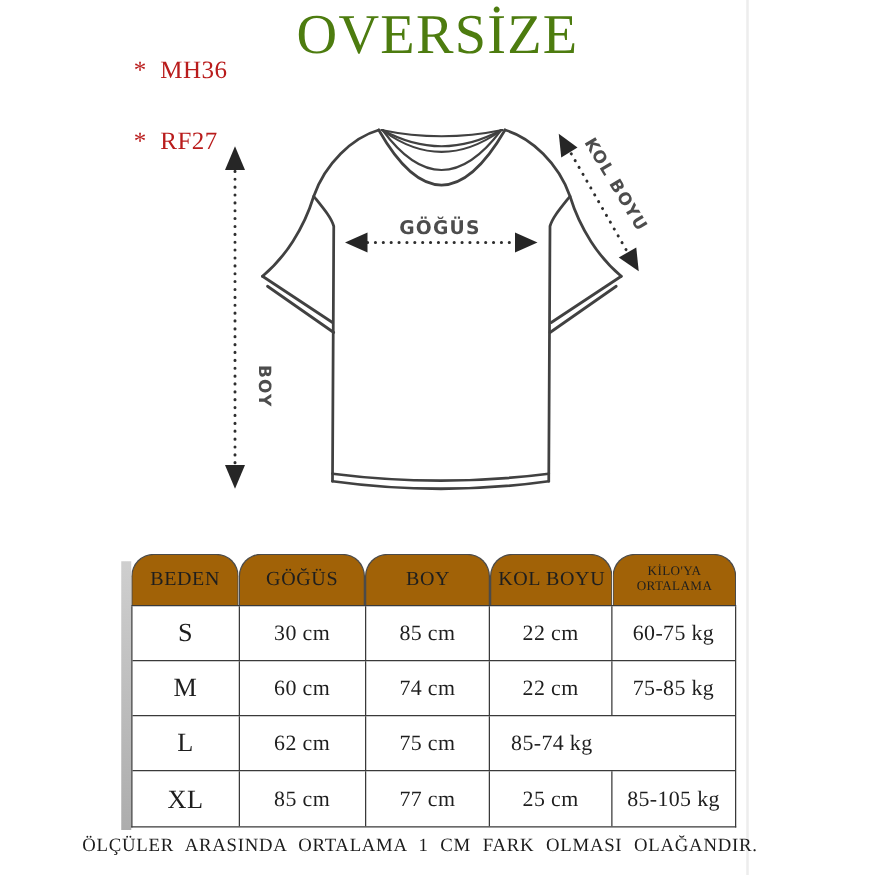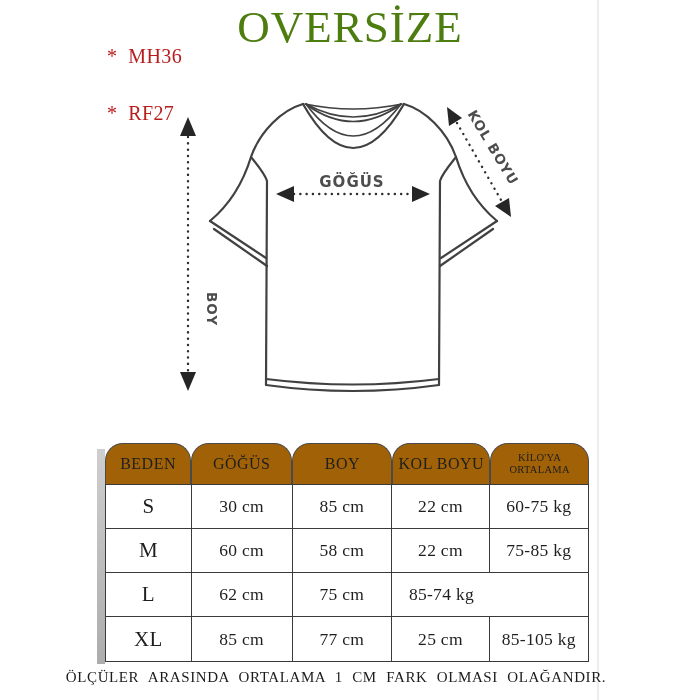--- a/index.html
+++ b/index.html
@@ -118,21 +118,21 @@
       <div class="tr">
         <div class="td c1 size">S</div>
         <div class="td c2">30 cm</div>
         <div class="td c3">85 cm</div>
         <div class="td c4">22 cm</div>
         <div class="td c5">60-75 kg</div>
       </div>
       <div class="tr">
         <div class="td c1 size">M</div>
         <div class="td c2">60 cm</div>
-        <div class="td c3">58 cm</div>
+        <div class="td c3">74 cm</div>
         <div class="td c4">22 cm</div>
         <div class="td c5">75-85 kg</div>
       </div>
       <div class="tr">
         <div class="td c1 size">L</div>
         <div class="td c2">62 cm</div>
         <div class="td c3">75 cm</div>
         <div class="td c5">85-74 kg</div>
       </div>
       <div class="tr">

